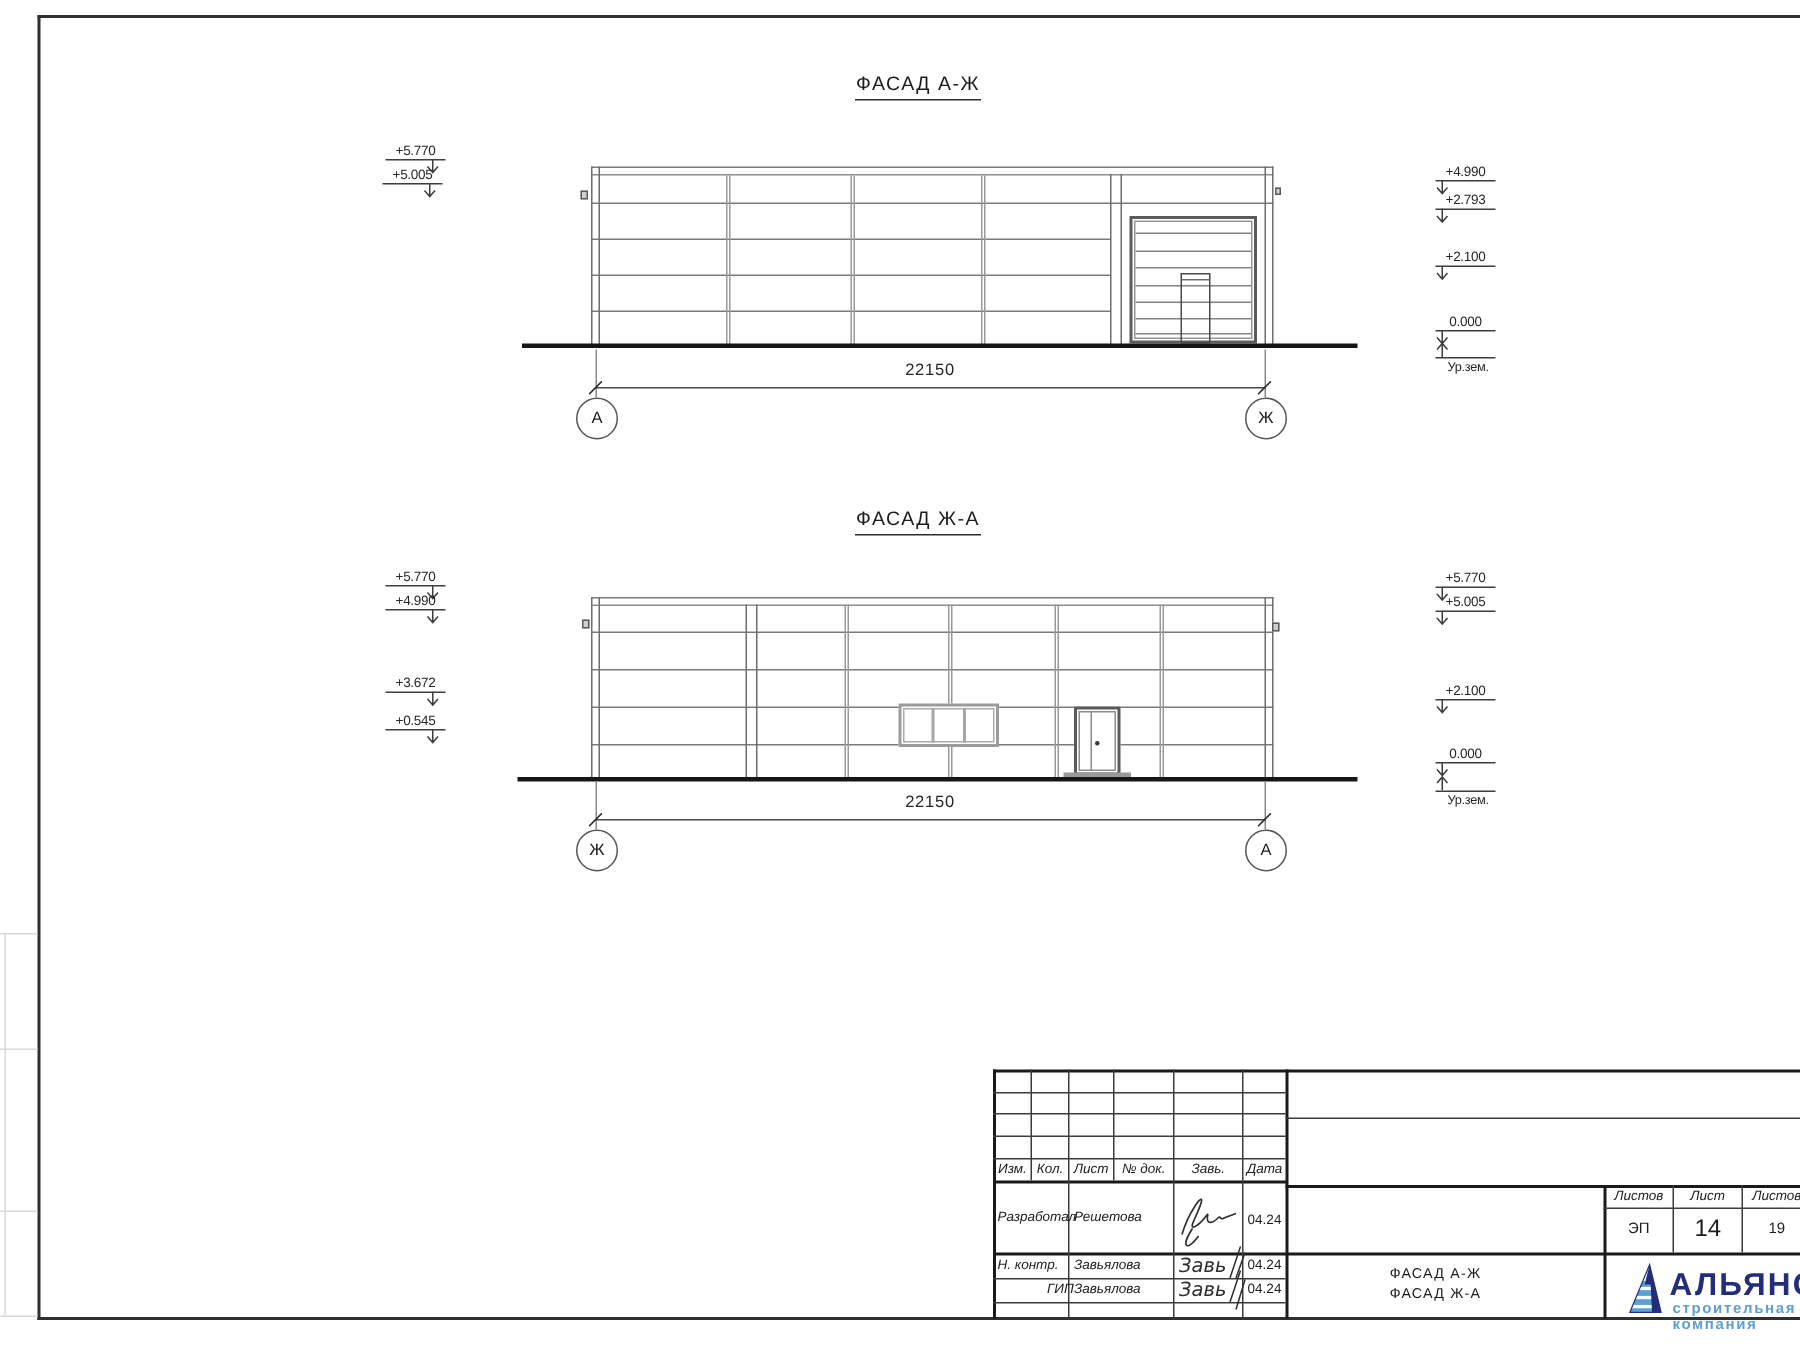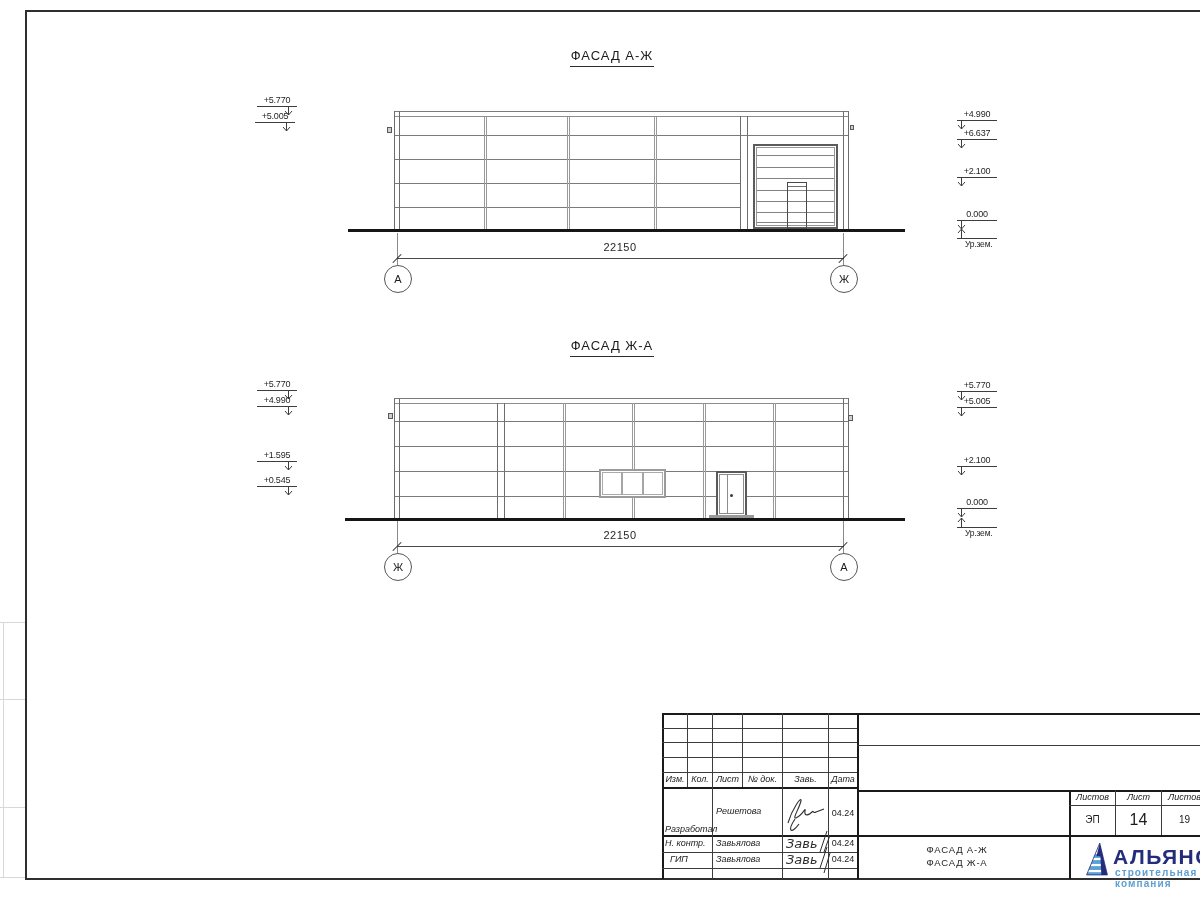--- a/index.html
+++ b/index.html
@@ -122,21 +122,21 @@
 </div>
 
 <div class="elev" style="left:957px;top:109px">
   <div class="elev-val">+4.990</div>
   <div class="elev-underline"></div>
   <svg class="ar" style="left:0;top:11px" width="9" height="10">
       <path d="M4.5,0 V9 M1,5 L4.5,9 L8,5" fill="none" stroke="#3d3d3d" stroke-width="1"></path>
     </svg>
 </div>
 <div class="elev" style="left:957px;top:128px">
-  <div class="elev-val">+6.637</div>
+  <div class="elev-val">+2.793</div>
   <div class="elev-underline"></div>
   <svg class="ar" style="left:0;top:11px" width="9" height="10">
       <path d="M4.5,0 V9 M1,5 L4.5,9 L8,5" fill="none" stroke="#3d3d3d" stroke-width="1"></path>
     </svg>
 </div>
 <div class="elev" style="left:957px;top:166px">
   <div class="elev-val">+2.100</div>
   <div class="elev-underline"></div>
   <svg class="ar" style="left:0;top:11px" width="9" height="10">
       <path d="M4.5,0 V9 M1,5 L4.5,9 L8,5" fill="none" stroke="#3d3d3d" stroke-width="1"></path>
@@ -208,21 +208,21 @@
     </svg>
 </div>
 <div class="elev" style="left:257px;top:395px">
   <div class="elev-val">+4.990</div>
   <div class="elev-underline"></div>
   <svg class="ar" style="right:4px;top:11px" width="9" height="10">
       <path d="M4.5,0 V9 M1,5 L4.5,9 L8,5" fill="none" stroke="#3d3d3d" stroke-width="1"></path>
     </svg>
 </div>
 <div class="elev" style="left:257px;top:450px">
-  <div class="elev-val">+1.595</div>
+  <div class="elev-val">+3.672</div>
   <div class="elev-underline"></div>
   <svg class="ar" style="right:4px;top:11px" width="9" height="10">
       <path d="M4.5,0 V9 M1,5 L4.5,9 L8,5" fill="none" stroke="#3d3d3d" stroke-width="1"></path>
     </svg>
 </div>
 <div class="elev" style="left:257px;top:475px">
   <div class="elev-val">+0.545</div>
   <div class="elev-underline"></div>
   <svg class="ar" style="right:4px;top:11px" width="9" height="10">
       <path d="M4.5,0 V9 M1,5 L4.5,9 L8,5" fill="none" stroke="#3d3d3d" stroke-width="1"></path>
@@ -290,27 +290,27 @@
 <div class="tbv" style="left:1115px;top:790px;height:45px"></div>
 <div class="tbv" style="left:1161px;top:790px;height:45px"></div>
 
 <div class="tb-label tb-center" style="left:663px;top:774px;width:24px">Изм.</div>
 <div class="tb-label tb-center" style="left:688px;top:774px;width:24px">Кол.</div>
 <div class="tb-label tb-center" style="left:713px;top:774px;width:29px">Лист</div>
 <div class="tb-label tb-center" style="left:743px;top:774px;width:39px">№ док.</div>
 <div class="tb-label tb-center" style="left:783px;top:774px;width:45px">Завь.</div>
 <div class="tb-label tb-center" style="left:829px;top:774px;width:28px">Дата</div>
 
-<div class="tb-label" style="left:665px;top:824px">Разработал</div>
+<div class="tb-label" style="left:665px;top:806px">Разработал</div>
 <div class="tb-label" style="left:716px;top:806px">Решетова</div>
 <div class="tb-label tb-plain tb-center" style="left:829px;top:808px;width:28px">04.24</div>
 <div class="tb-label" style="left:665px;top:838px">Н. контр.</div>
 <div class="tb-label" style="left:716px;top:838px">Завьялова</div>
 <div class="tb-label tb-plain tb-center" style="left:829px;top:838px;width:28px">04.24</div>
-<div class="tb-label" style="left:670px;top:854px">ГИП</div>
+<div class="tb-label" style="left:698px;top:854px">ГИП</div>
 <div class="tb-label" style="left:716px;top:854px">Завьялова</div>
 <div class="tb-label tb-plain tb-center" style="left:829px;top:854px;width:28px">04.24</div>
 
 <svg style="position:absolute;left:783px;top:791px;overflow:visible" width="44" height="44">
   <path d="M5,32 C9,18 19,4 18,10 C16,18 9,28 13,27 C20,24 23,15 22,20 C21,26 26,24 29,21 C31,19 30,23 33,21 L41,18 M12,28 C4,40 8,44 16,33" fill="none" stroke="#2e2e2e" stroke-width="1.1"></path>
 </svg>
 <svg style="position:absolute;left:784px;top:833px;overflow:visible" width="46" height="22">
   <text x="2" y="15" font-size="13" font-style="italic" fill="#2e2e2e" font-family="DejaVu Sans, sans-serif">Завь</text>
   <path d="M36,19 L43,-2 M40,19 L46,2" fill="none" stroke="#2e2e2e" stroke-width="1"></path>
 </svg>

